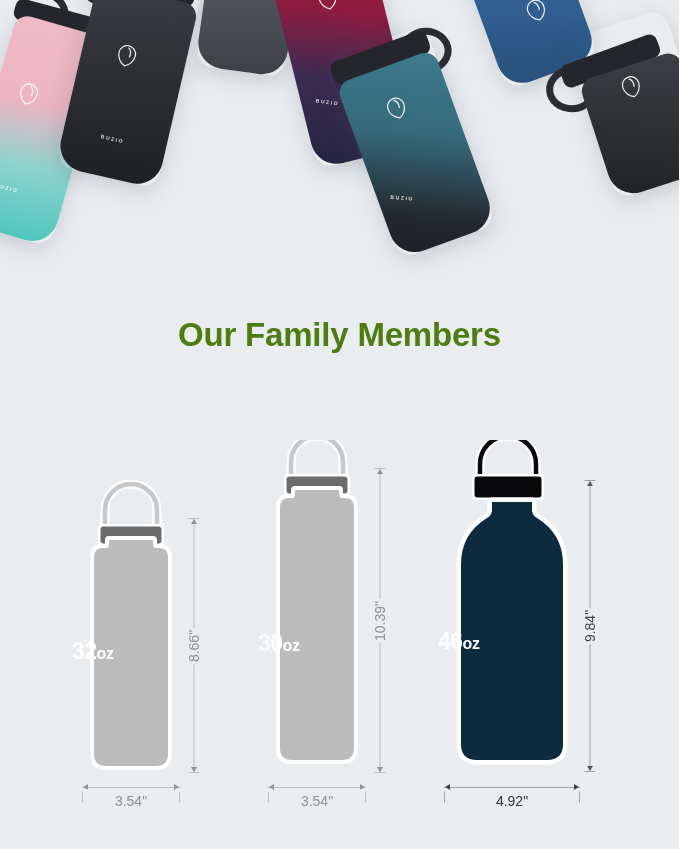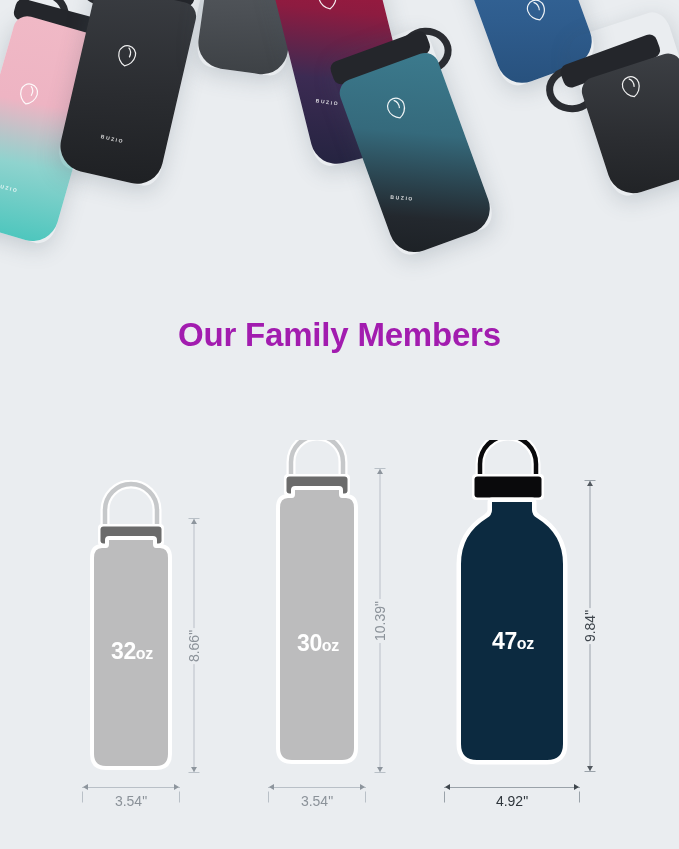--- a/index.html
+++ b/index.html
@@ -62,30 +62,30 @@
   #ph-teal   { left: 360px; top: 36px; width: 104px; height: 212px; transform: rotate(-20deg); }
   #ph-teal .bp-body { background: linear-gradient(205deg,#3c7b8e 0%,#356a7c 40%,#23282e 80%,#1c2024 100%); }
   #ph-black2 { left: 588px; top: 20px; width: 104px; height: 168px; transform: rotate(-18deg); }
   #ph-black2 .bp-body { background: linear-gradient(200deg,#3d4045 0%,#2b2d31 60%,#202225 100%); }
 
   
   .section-title {
     position: absolute; left: 0; top: 316px; width: 679px;
     text-align: center;
     font-size: 33px; font-weight: 700; letter-spacing: -0.2px;
-    color: #a21caf;
+    color: #4d7c0f;
   }
 
   
   .specs { position: absolute; left: 0; top: 440px; width: 679px; height: 400px; }
   .spec { position: absolute; bottom: 0; }
 
   .oz-label {
     position: absolute; left: 0; width: 100%;
-    text-align: center; color: #ffffff;
+    text-align: left; color: #ffffff;
     font-weight: 600; white-space: nowrap;
   }
   .oz-num { font-size: 23px; letter-spacing: -0.5px; }
   .oz-unit { font-size: 16px; letter-spacing: -0.3px; }
 
   
   .dim-v { position: absolute; }
   .dim-v .line {
     position: absolute; left: 50%; top: 0; width: 1px; height: 100%;
     background: #b9c0c7; transform: translateX(-50%);
@@ -293,21 +293,21 @@
         <rect x="34" y="34" width="72" height="26" rx="4" fill="#ffffff"></rect>
         <rect x="36.5" y="36.5" width="67" height="21" rx="3" fill="#0a0a0c"></rect>
         <path d="M48 62 l0 6 q0 4 -4 6 q-26 14 -28 44 l0 188 q0 14 -14 14 l-0 0 l96 0 q-14 0 -14 -14
                  l0 -188 q-2 -30 -28 -44 q-4 -2 -4 -6 l0 -6 Z" fill="none"></path>
         <path d="M54 62 l40 0 l0 8 q0 5 5 8 q26 16 26 46 l0 180 q0 16 -16 16 l-70 0 q-16 0 -16 -16
                  l0 -180 q0 -30 26 -46 q5 -3 5 -8 Z" fill="#ffffff" stroke="#ffffff" stroke-width="9" stroke-linejoin="round"></path>
         <path d="M54 62 l40 0 l0 8 q0 5 5 8 q26 16 26 46 l0 180 q0 16 -16 16 l-70 0 q-16 0 -16 -16
                  l0 -180 q0 -30 26 -46 q5 -3 5 -8 Z" fill="#0c2a40"></path>
       </svg>
       <div class="oz-label" style="top:188px;">
-        <span class="oz-num">47</span><span class="oz-unit">oz</span>
+        <span class="oz-num">46</span><span class="oz-unit">oz</span>
       </div>
       <div class="dim-v dark" style="left:142px; top:40px; height:292px; width:20px;">
         <div class="line"></div>
         <div class="cap-t"></div>
         <div class="cap-b"></div>
         <div class="arrow-t"></div>
         <div class="arrow-b"></div>
         <div class="txt">9.84"</div>
       </div>
       <div class="dim-h dark" style="left:6px; top:347px; width:136px; height:20px;">

